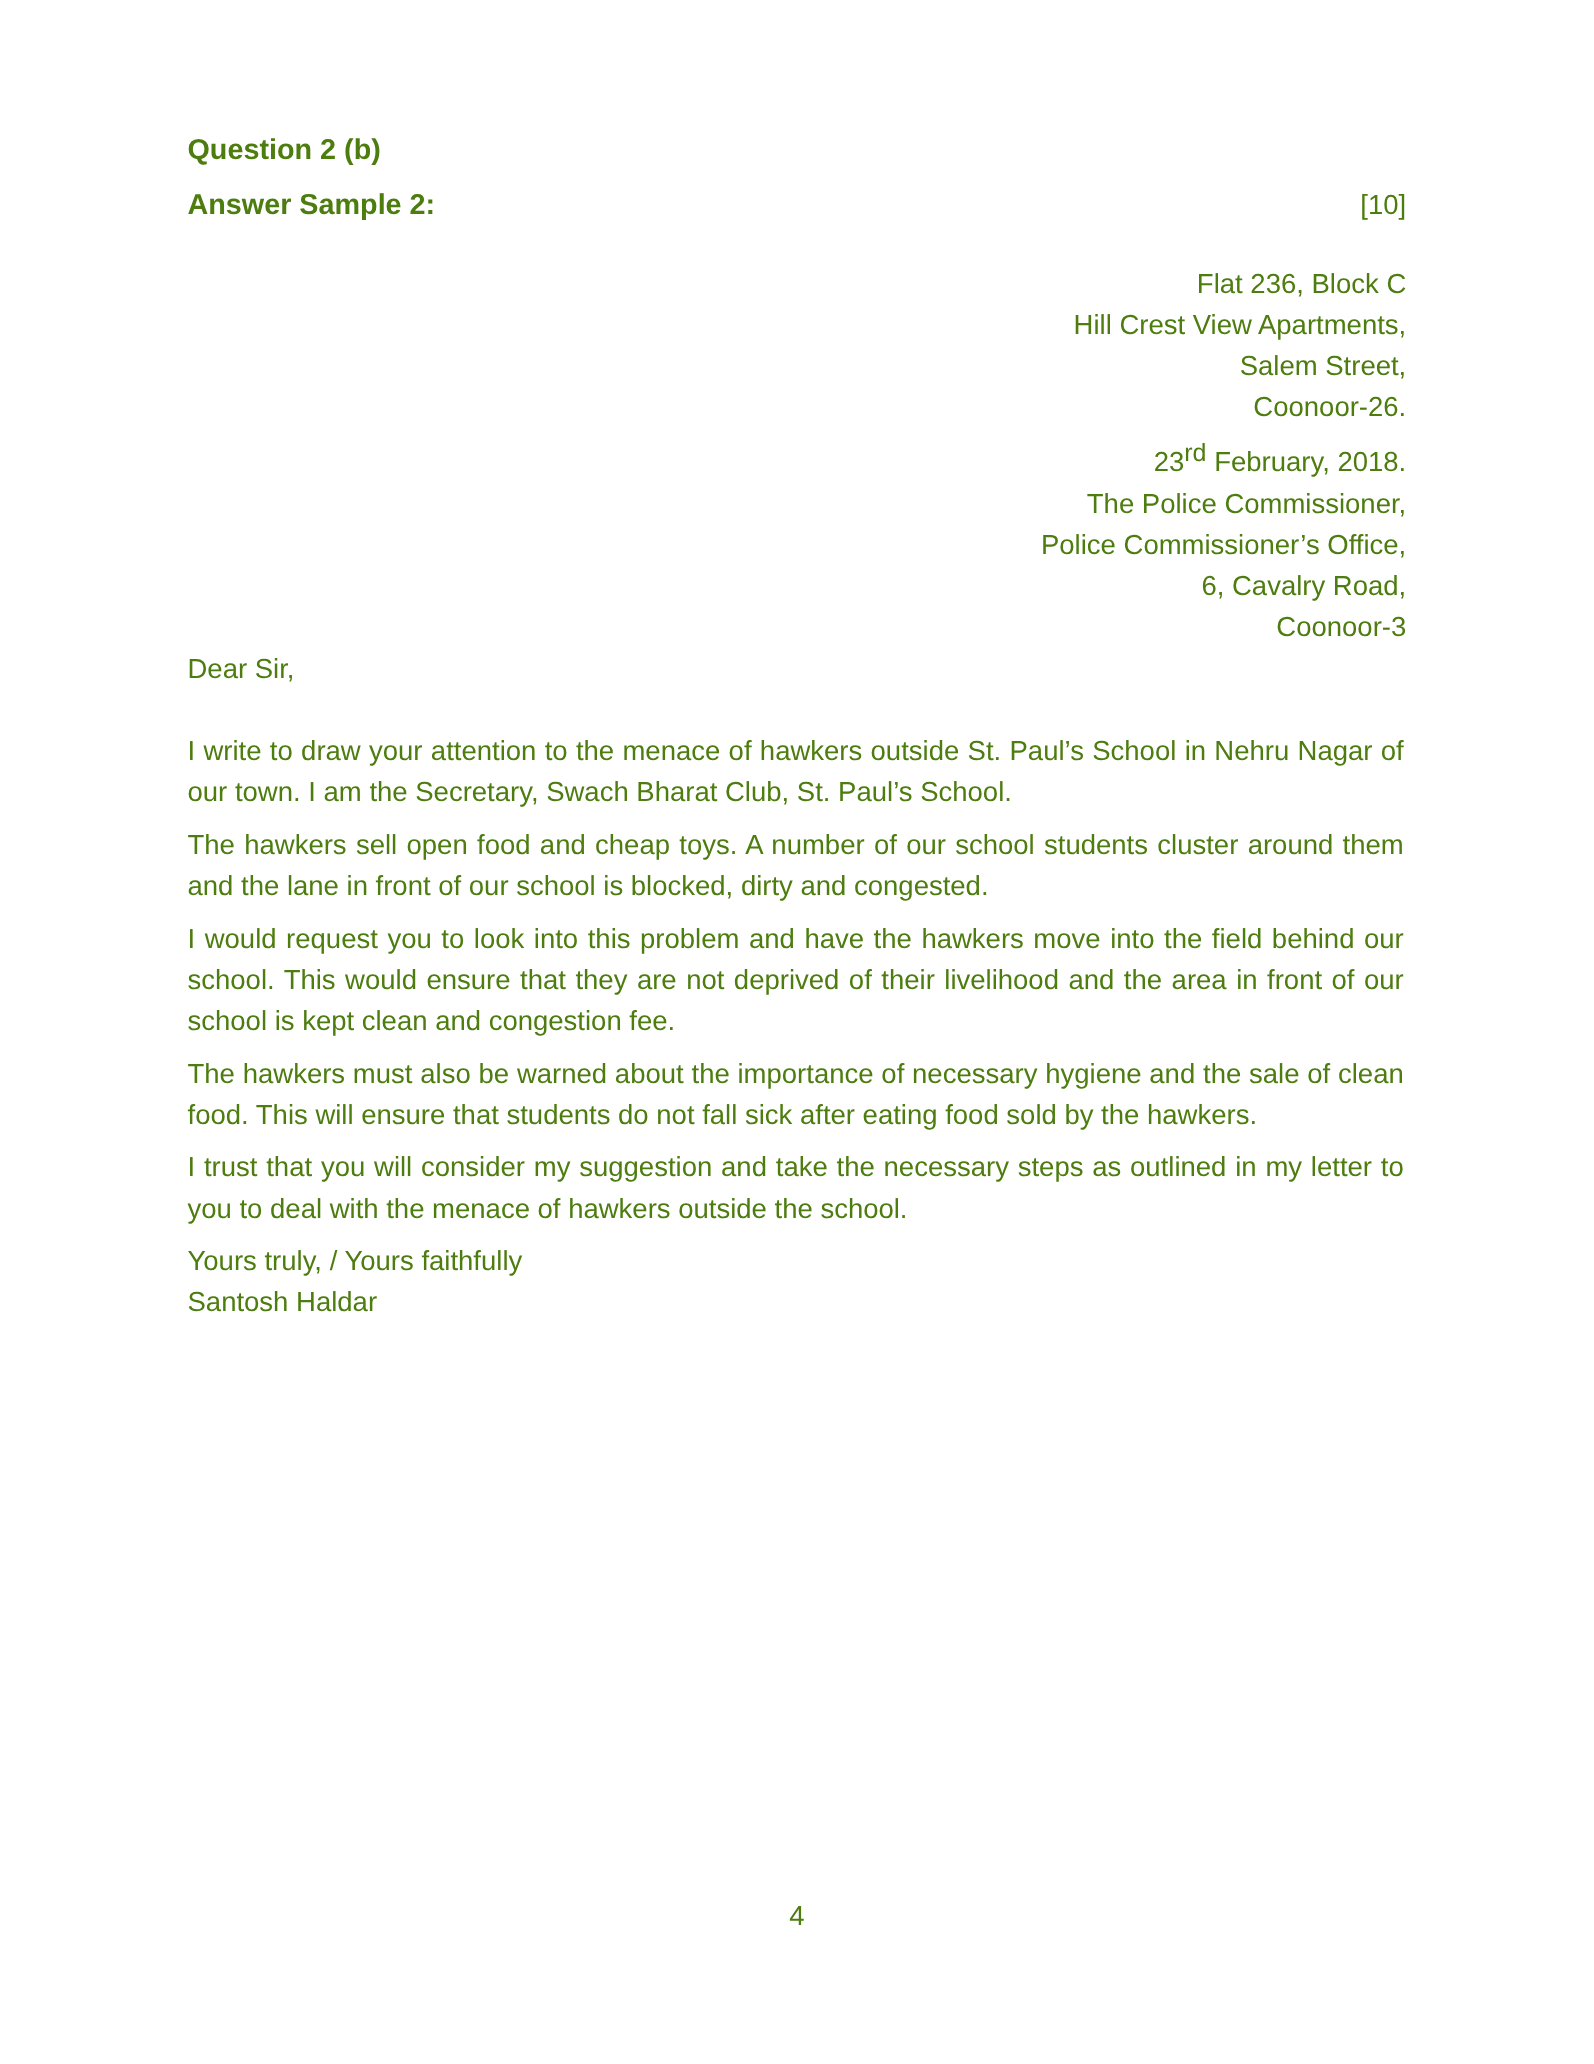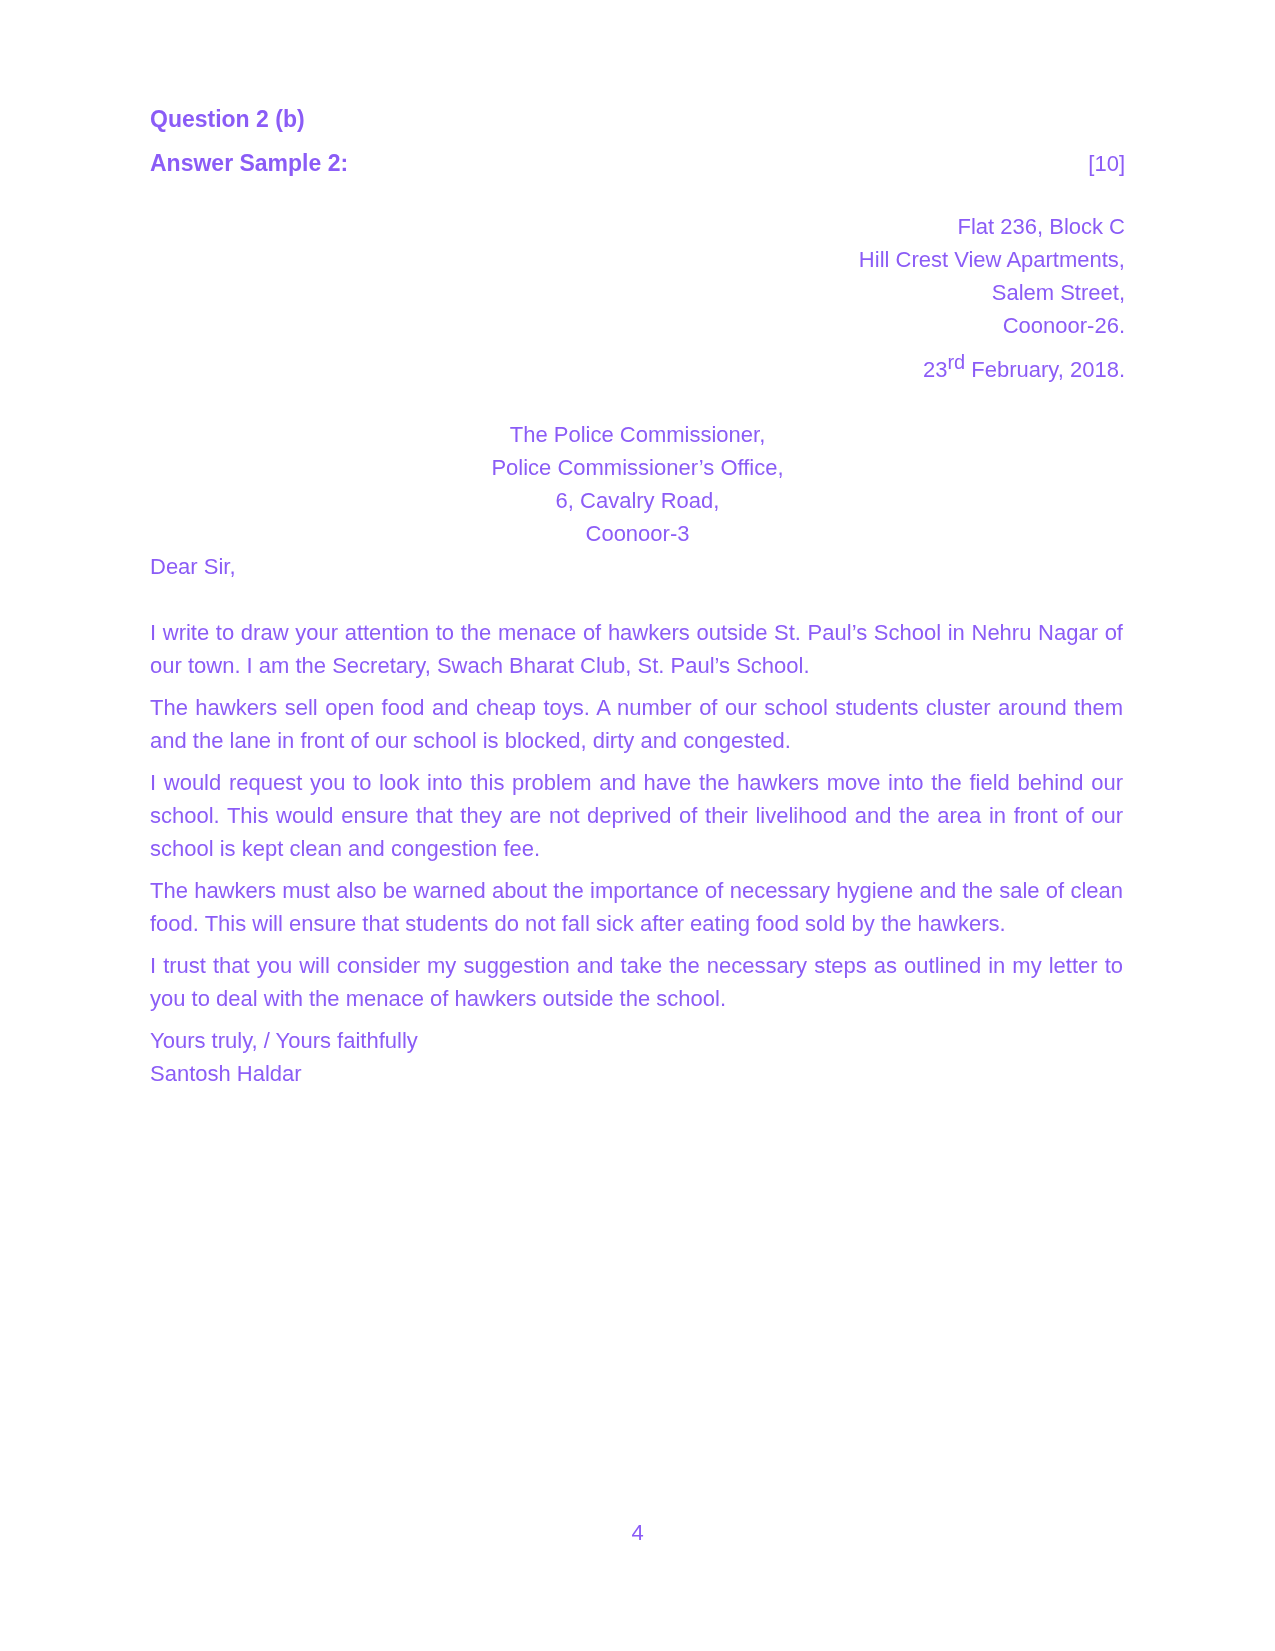--- a/index.html
+++ b/index.html
@@ -6,21 +6,21 @@
     margin: 0;
     padding: 0;
     background: #ffffff;
   }
   .page {
     position: relative;
     width: 1275px;
     height: 1651px;
     background: #ffffff;
     font-family: "Liberation Sans", sans-serif;
-    color: #8b5cf6;
+    color: #4d7c0f;
     overflow: hidden;
   }
   .content {
     position: absolute;
     left: 150px;
     top: 103px;
     width: 975px;
   }
   .line {
     font-size: 22px;
@@ -48,22 +48,21 @@
   }
   .date-line {
     margin-top: 11px;
     text-align: right;
   }
   .date-line sup {
     font-size: 20px;
     line-height: 0;
   }
   .recipient-address {
-    margin-top: 32px;
-    text-align: center;
+    text-align: right;
   }
   .salutation {
   }
   .body-paragraphs p {
     font-size: 22px;
     line-height: 33px;
     text-align: justify;
     margin: 0 2px 9px 0;
   }
   .body-paragraphs {

